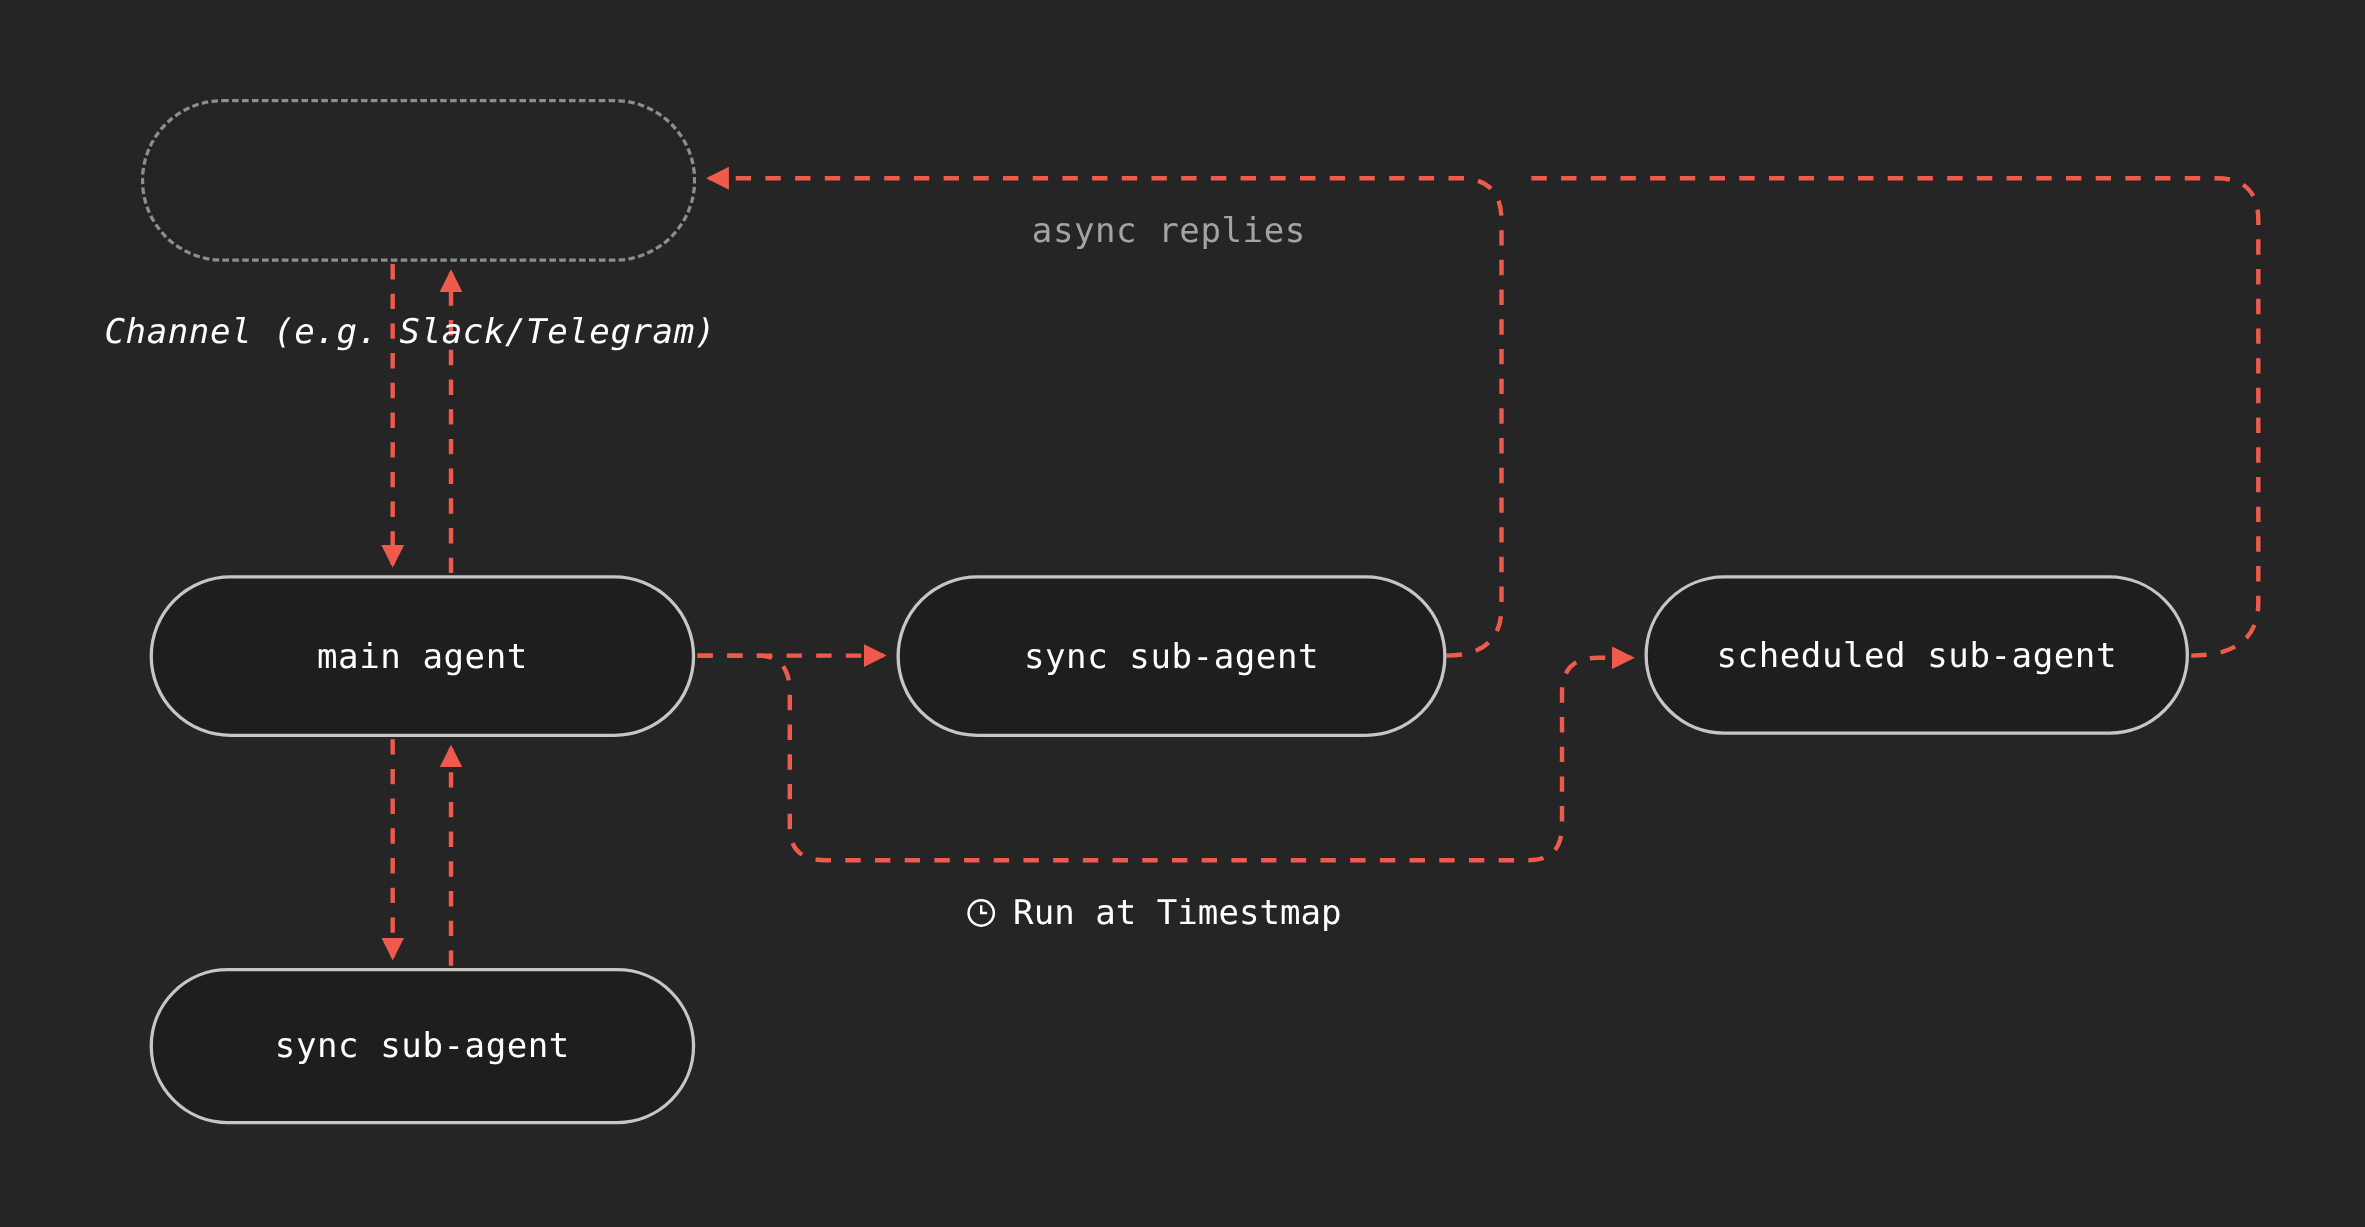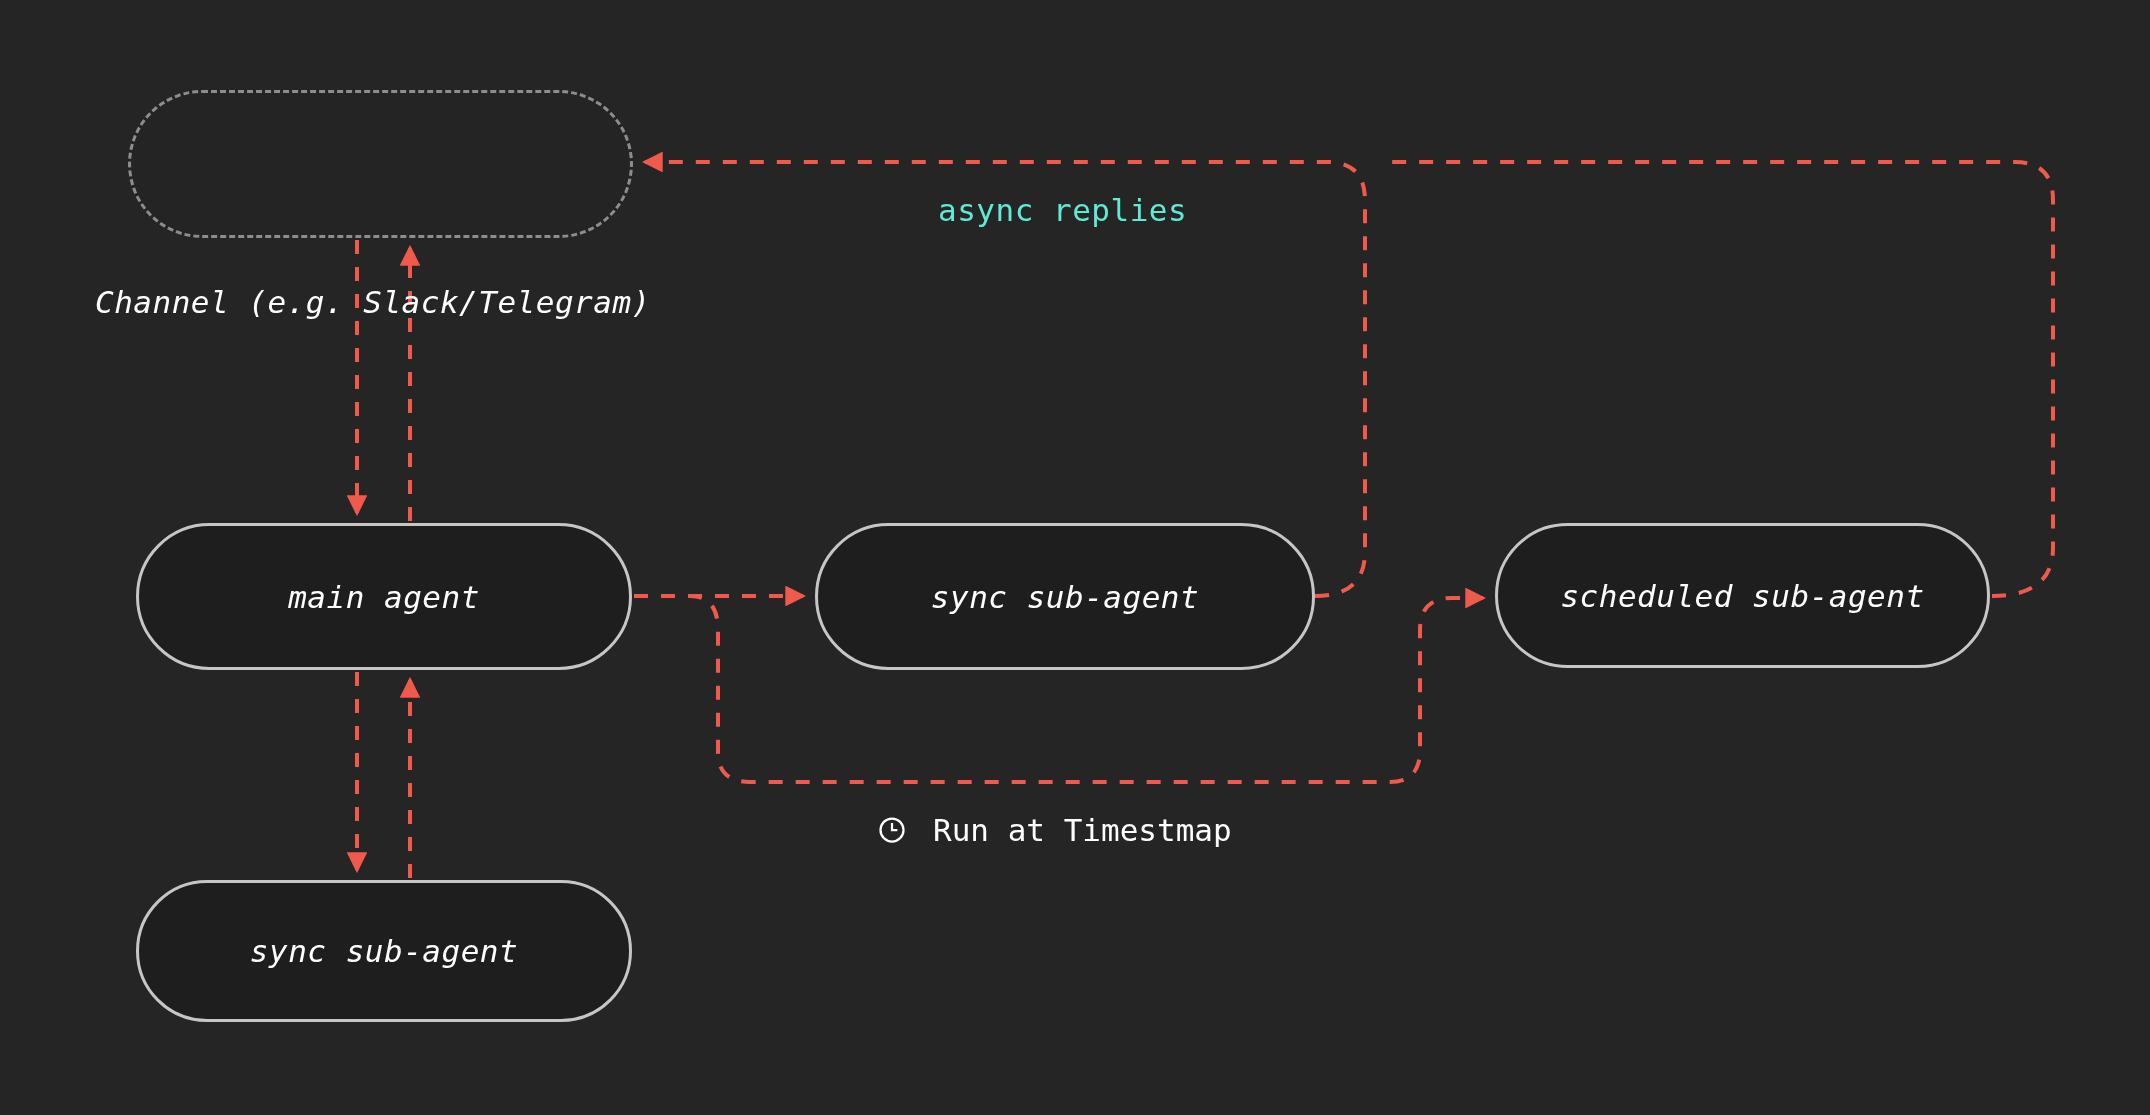--- a/index.html
+++ b/index.html
@@ -30,47 +30,46 @@
     display: flex;
     align-items: center;
     justify-content: center;
     background: #1e1e1e;
     border: 3px solid #c8c6c4;
     border-radius: 74px;
     color: #ffffff;
     font-size: 31px;
     letter-spacing: 0.5px;
     font-family: "DejaVu Sans Mono", "Liberation Mono", monospace;
-    font-style: italic;
   }
   .node.dashed {
     border-style: dashed;
     border-width: 3px;
     border-color: #8d8d8d;
     background: #242424;
   }
   .node-label {
     white-space: nowrap;
   }
   .free-label {
     position: absolute;
     color: #ffffff;
     font-size: 31px;
     white-space: nowrap;
     letter-spacing: 0.5px;
     font-family: "DejaVu Sans Mono", "Liberation Mono", monospace;
   }
   .free-label.muted {
-    color: #5eead4;
+    color: #a3a3a3;
   }
   .icon-label {
     position: absolute;
     display: flex;
     align-items: center;
-    gap: 26px;
+    gap: 14px;
     color: #ffffff;
     font-size: 31px;
     white-space: nowrap;
     font-family: "DejaVu Sans Mono", "Liberation Mono", monospace;
   }
   .clock-icon {
     display: inline-block;
     width: 30px;
     height: 30px;
     line-height: 0;

